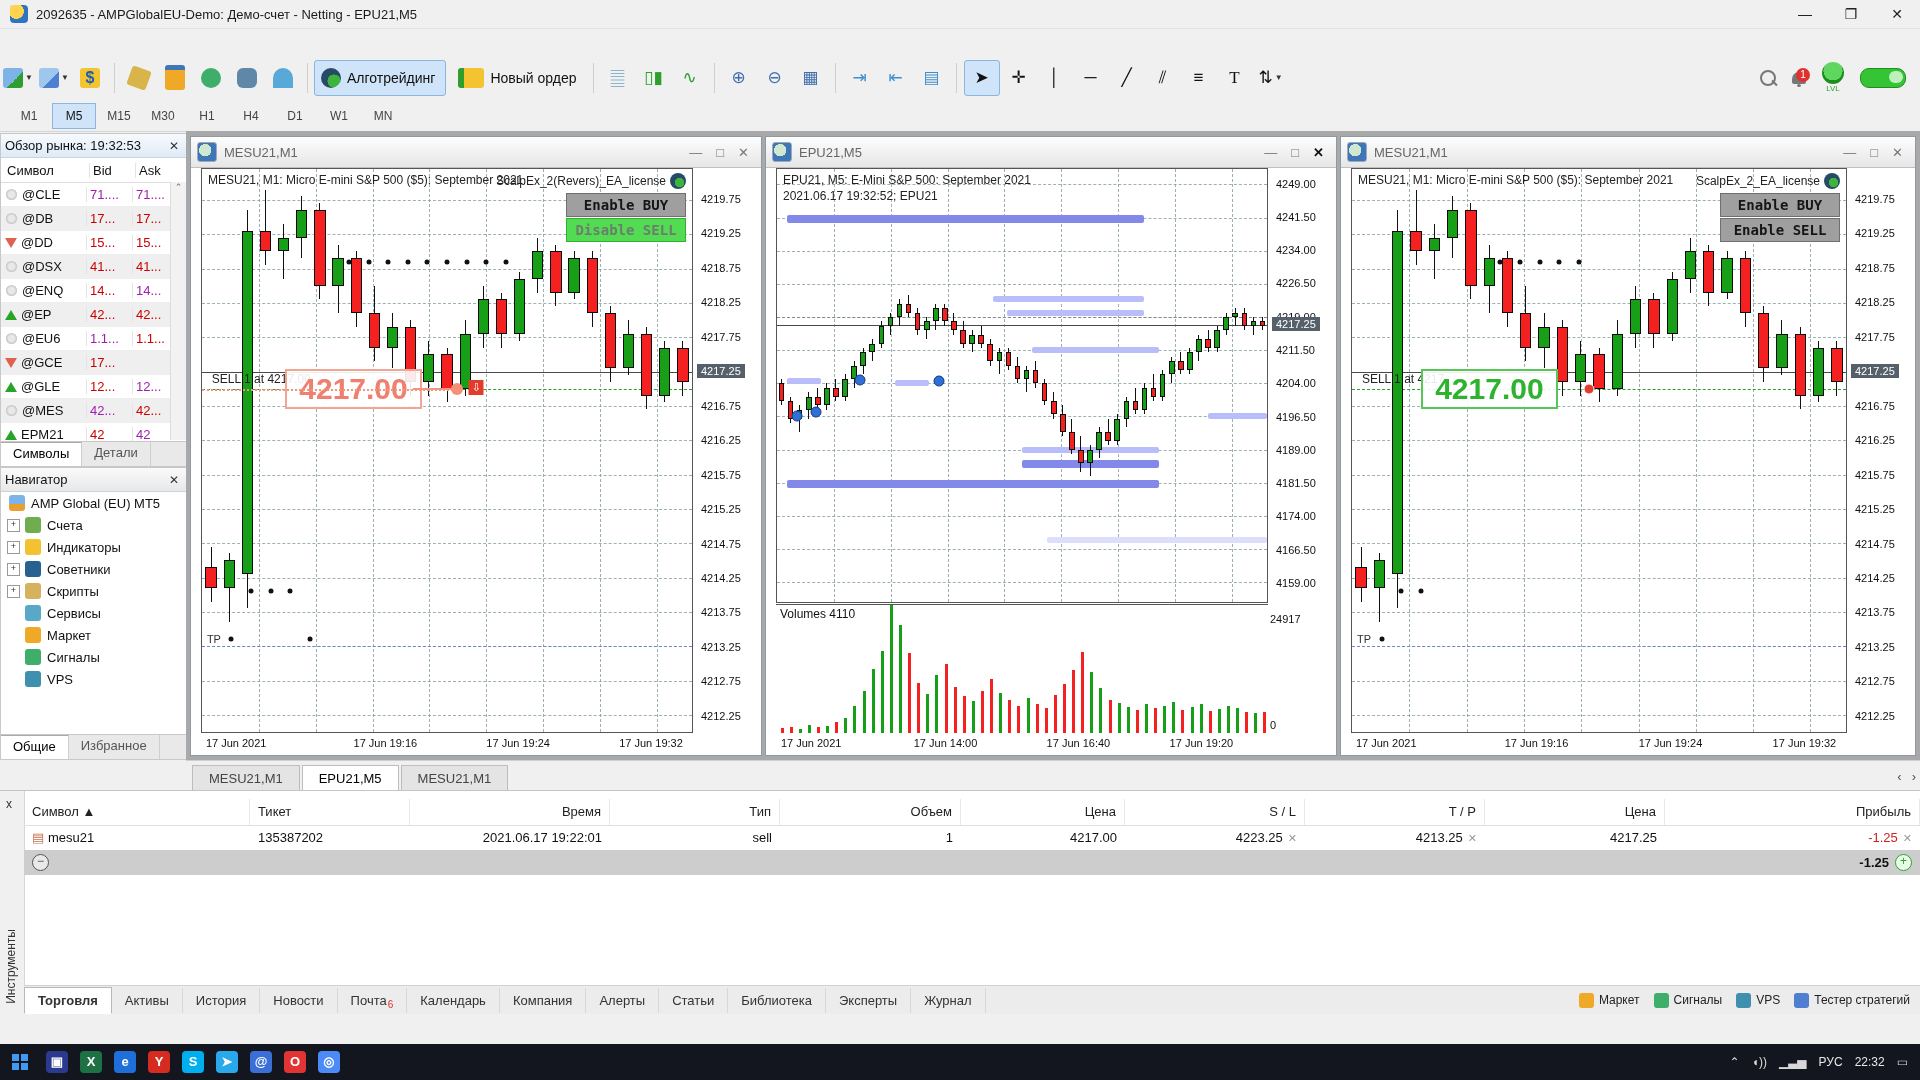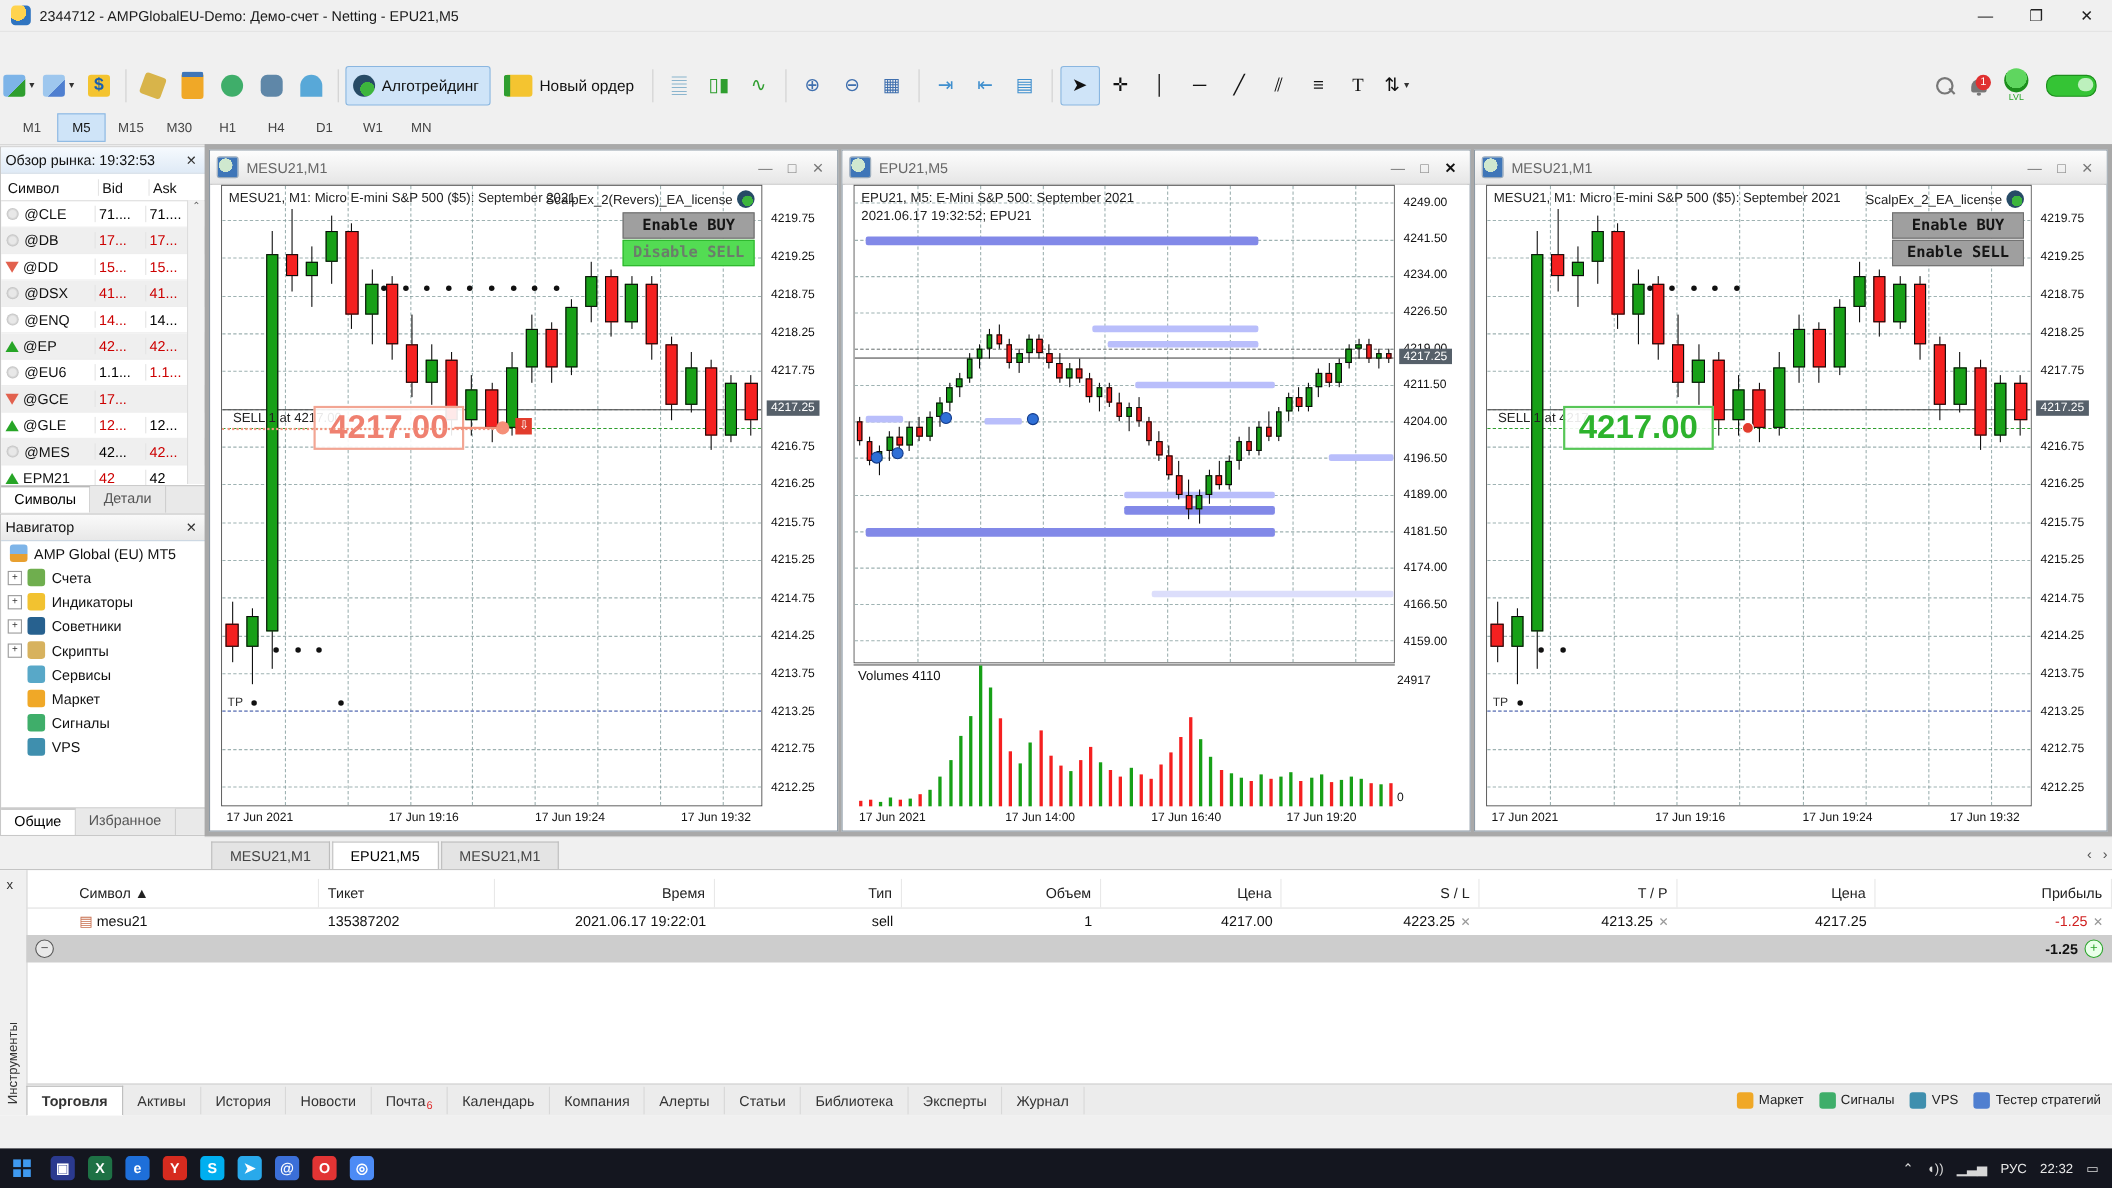--- a/index.html
+++ b/index.html
@@ -30,21 +30,21 @@
   .phead .px{margin-left:auto;color:#333;font-size:12px;padding:0 4px;}
   .mw-cols{display:flex;font-size:13px;border-bottom:1px solid #ddd;height:24px;align-items:center;background:#fff;}
   .mw-row{display:flex;font-size:13px;height:23px;align-items:center;border-bottom:1px solid #eee;}
   .mw-row:nth-child(even){background:#efefef;}
   .c-sym{width:82px;display:flex;align-items:center;padding-left:3px;}
   .c-bid,.c-ask{width:42px;text-align:left;border-left:1px solid #e4e4e4;padding-left:3px;overflow:hidden;white-space:nowrap;}
   .tr-ico{width:11px;height:11px;margin:0 5px 0 2px;border-radius:50%;}
   .tr-none{background:radial-gradient(#e8e8e8 40%,#9a9a9a);}
   .tr-up{background:transparent;border-radius:0;width:0;height:0;border-left:6px solid transparent;border-right:6px solid transparent;border-bottom:10px solid #27a527;margin:0 4px 0 1px;}
   .tr-down{background:transparent;border-radius:0;width:0;height:0;border-left:6px solid transparent;border-right:6px solid transparent;border-top:10px solid #e2614e;margin:0 4px 0 1px;}
-  .blue{color:#000000;} .red{color:#cc0000;}
+  .blue{color:#a21caf;} .red{color:#cc0000;}
   .mw-scroll{position:absolute;right:1px;top:48px;bottom:26px;width:15px;background:#f2f2f2;border-left:1px solid #ddd;text-align:center;font-size:9px;color:#666;}
   .ptabs{display:flex;height:24px;background:#e9e9e9;border-top:1px solid #c8c8c8;}
   .ptab{padding:3px 12px;font-size:13px;border-right:1px solid #cfcfcf;background:#e9e9e9;color:#555;}
   .ptab.active{background:#fff;color:#000;border-top:1px solid #aaa;}
   .nav-item{display:flex;align-items:center;font-size:13px;height:22px;padding-left:6px;}
   .nav-item .plus{width:11px;height:11px;border:1px solid #999;font-size:9px;line-height:9px;text-align:center;color:#333;margin-right:5px;background:#fff;}
   .nav-item .spacer{width:18px;}
   .nico{width:16px;height:16px;border-radius:3px;margin-right:6px;}
   
   .mdi{left:186px;top:131px;width:1734px;height:629px;background:#a9a9a9;}
@@ -101,21 +101,21 @@
   
   .charttabs{left:186px;top:760px;width:1734px;height:30px;background:#f0f0f0;border-top:1px solid #cfcfcf;display:flex;align-items:flex-end;padding-left:6px;}
   .ctab{padding:5px 16px;font-size:13px;background:#e4e4e4;border:1px solid #bdbdbd;border-bottom:none;margin-right:2px;color:#444;}
   .ctab.active{background:#fff;color:#000;}
   .ctab-arrows{margin-left:auto;margin-right:10px;font-size:13px;color:#555;display:flex;gap:10px;align-self:center;}
   
   .toolbox{left:0;top:790px;width:1920px;height:223px;background:#fff;border-top:1px solid #c4c4c4;}
   .tb-strip{position:absolute;left:0;top:0;width:24px;height:100%;background:#f0f0f0;border-right:1px solid #d7d7d7;}
   .tb-strip .x{position:absolute;top:6px;left:6px;font-size:12px;color:#333;}
   .tb-strip .vlabel{position:absolute;left:4px;bottom:10px;font-size:12px;color:#333;writing-mode:vertical-rl;transform:rotate(180deg);}
-  .tb-grid{display:grid;grid-template-columns:226px 160px 200px 170px 181px 164px 180px 180px 180px 1fr;align-items:center;padding-left:40px;}
+  .tb-grid{display:grid;grid-template-columns:226px 160px 200px 170px 181px 164px 180px 180px 180px 1fr;align-items:center;}
   .tb-head{position:absolute;left:24px;top:8px;right:0;height:26px;font-size:13px;color:#222;border-bottom:1px solid #e0e0e0;}
   .tb-head>div{padding:0 8px;border-right:1px solid #e8e8e8;height:26px;line-height:26px;}
   .tb-row{position:absolute;left:24px;top:34px;right:0;height:25px;font-size:13px;}
   .tb-row>div{padding:0 8px;height:25px;line-height:25px;}
   .ralign{text-align:right;}
   .xsmall{color:#999;font-size:11px;margin-left:5px;}
   .balrow{position:absolute;left:24px;top:59px;right:0;height:25px;background:#cdcdcd;display:flex;align-items:center;font-size:13px;font-weight:bold;}
   .balrow .minus{width:15px;height:15px;border-radius:50%;border:1px solid #555;color:#555;font-size:12px;line-height:13px;text-align:center;margin:0 8px;font-weight:normal;background:#e9e9e9;}
   .balrow .bprofit{margin-left:auto;display:flex;align-items:center;gap:6px;padding-right:8px;}
   .plus-g{width:15px;height:15px;border-radius:50%;border:1px solid #2aa52a;color:#2aa52a;font-size:12px;line-height:13px;text-align:center;background:#eaffea;font-weight:normal;}
@@ -150,21 +150,21 @@
   .pill:after{content:"";position:absolute;right:2px;top:2px;width:14px;height:12px;border-radius:7px;background:#bdf0bd;}
   .lvl{width:22px;height:22px;border-radius:50%;background:radial-gradient(circle at 50% 40%,#5fd65f 0 55%,#1d8f1d 56%);position:relative;}
 </style>
 </head>
 <body>
 
 <div class="app">
 
   <div class="abs titlebar">
     <div class="app-ico"></div>
-    <div class="title-text">2344712 - AMPGlobalEU-Demo: Демо-счет - Netting - EPU21,M5</div>
+    <div class="title-text">2092635 - AMPGlobalEU-Demo: Демо-счет - Netting - EPU21,M5</div>
     <div class="win-ctrl" style="right:92px;">—</div>
     <div class="win-ctrl" style="right:46px;">❐</div>
     <div class="win-ctrl" style="right:0;">✕</div>
   </div>
 
 
   <div class="abs toolbar">
     <div class="tbtn">
         <div class="ico16" style="background:linear-gradient(135deg,#7db4e8 60%,#2f9e2f 60%);margin:0;"></div>
         <span class="dd">▼</span>

